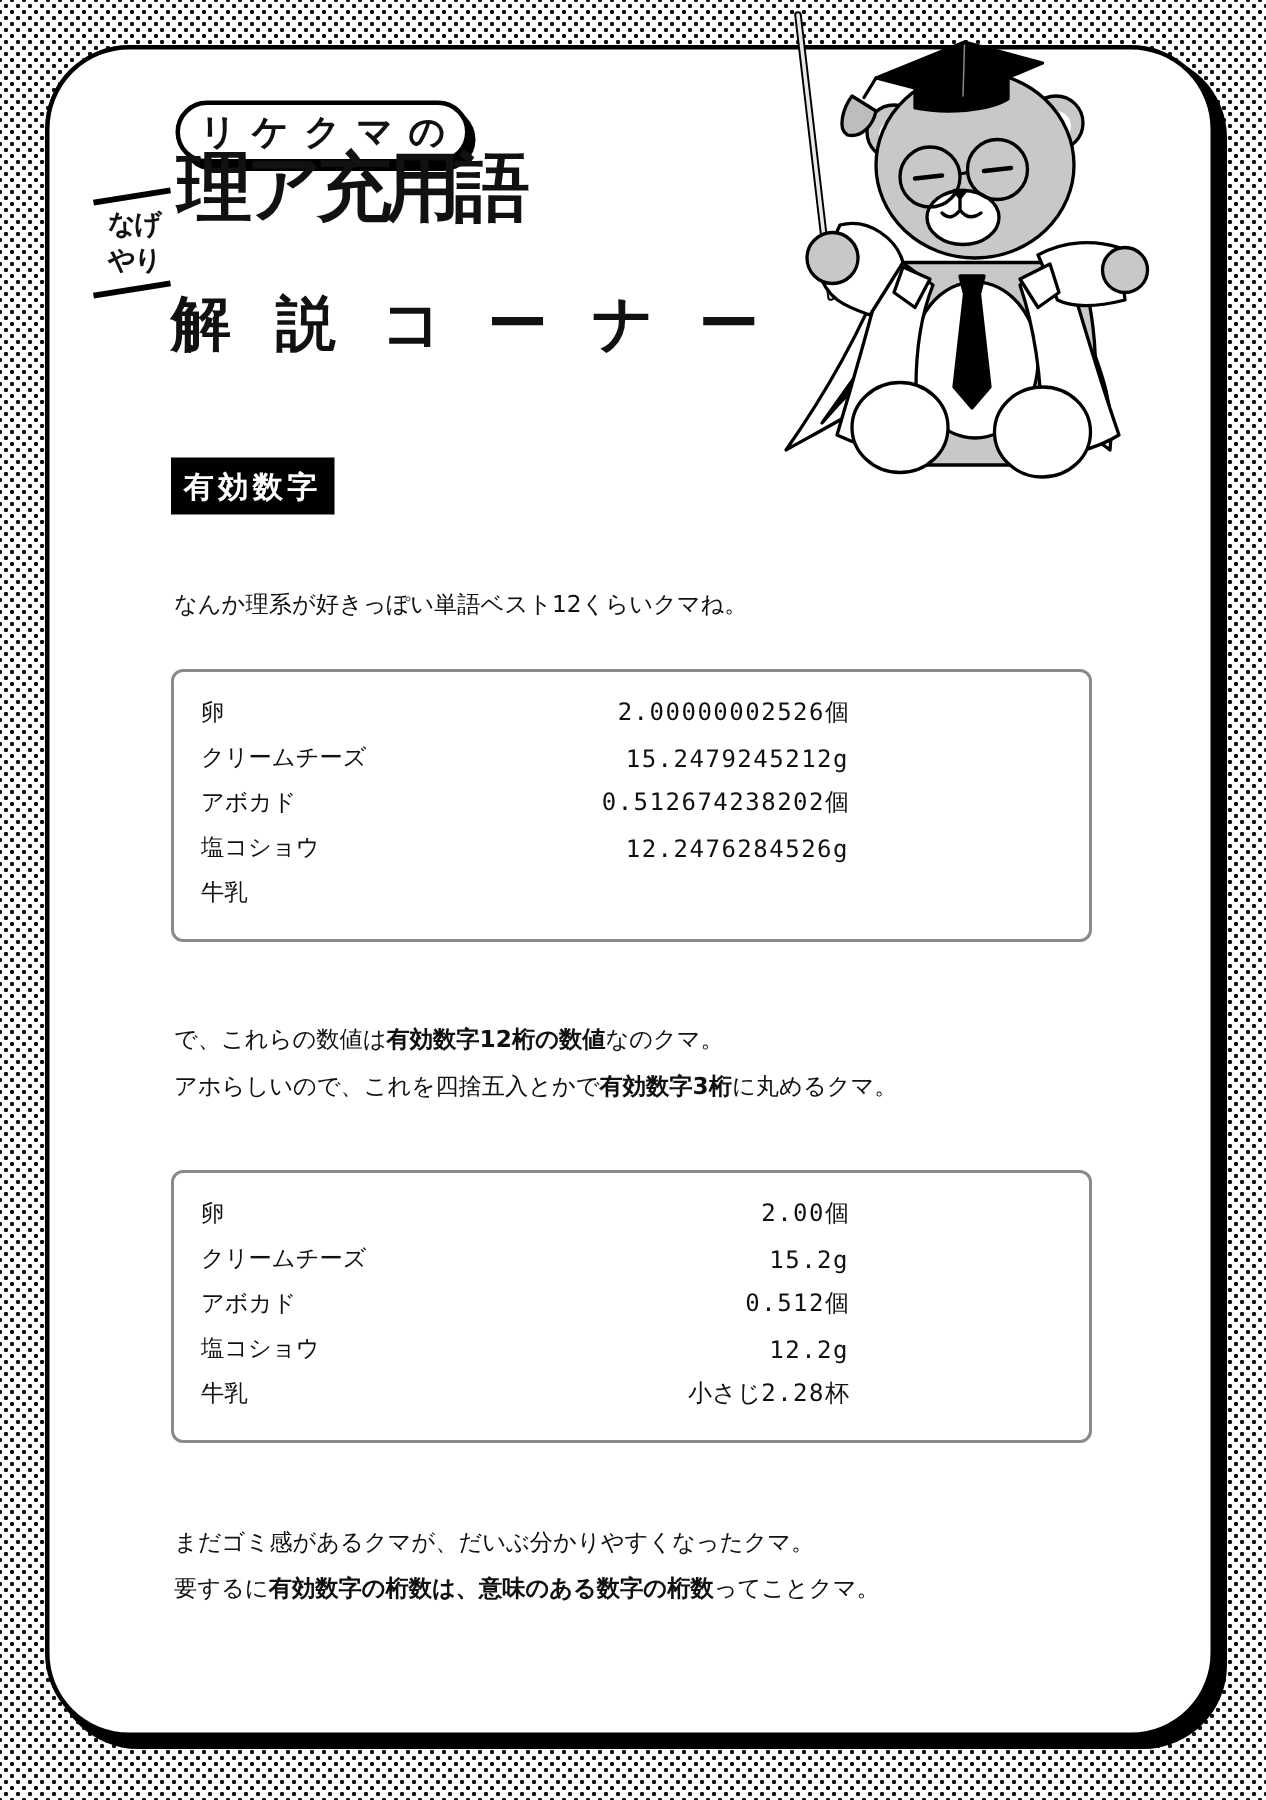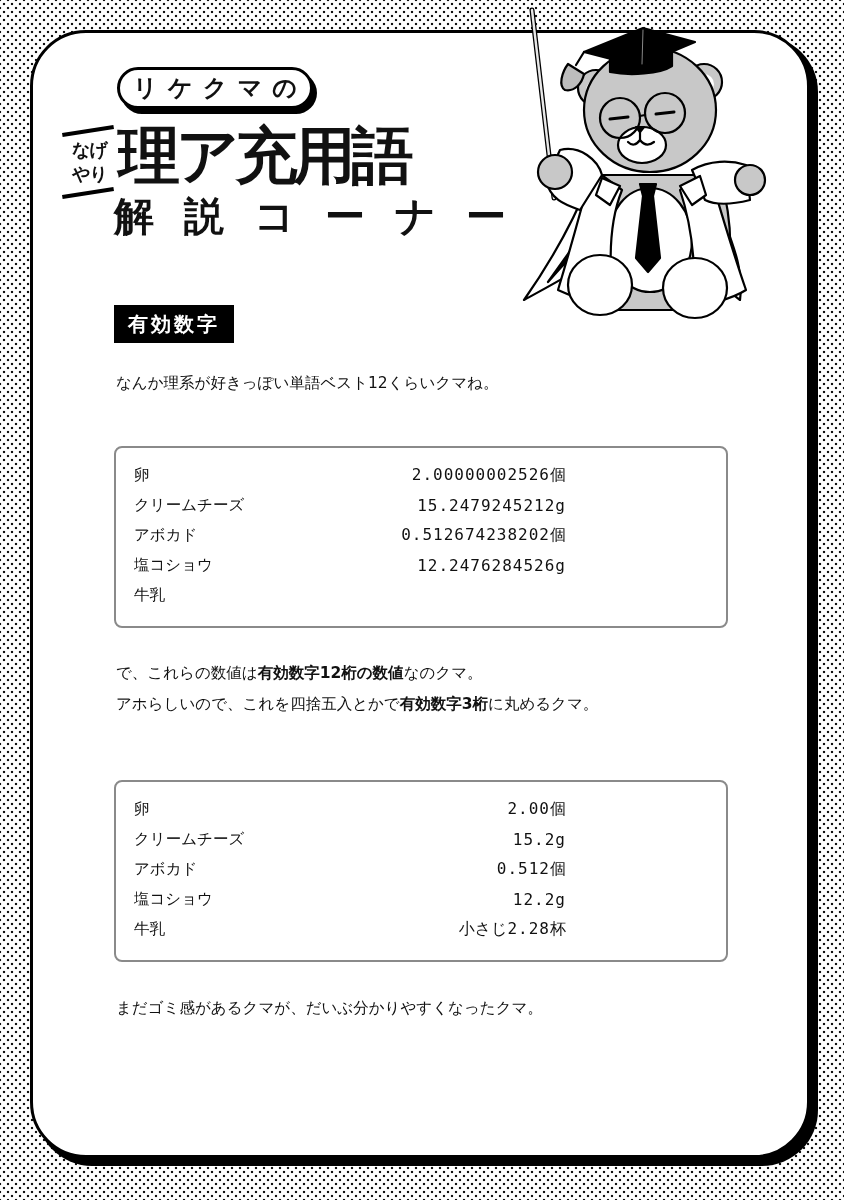--- a/index.html
+++ b/index.html
@@ -90,22 +90,22 @@
       font-size: 18px;
       line-height: 1;
       letter-spacing: -1px;
     }
     .nageyari .nage { top: 18px; }
     .nageyari .yari { top: 42px; }
 
     .title-main {
       position: absolute;
       left: 118px;
-      top: 125px;
-      font-size: 62px;
+      top: 100px;
+      font-size: 50px;
       font-weight: bold;
       line-height: 1;
       letter-spacing: -4px;
       font-family: "DejaVu Serif", serif;
       white-space: nowrap;
     }
     .title-sub {
       position: absolute;
       left: 114px;
       top: 196px;
@@ -123,39 +123,40 @@
       top: 0;
       width: 300px;
       height: 330px;
     }
 
     
     .badge {
       position: absolute;
       left: 114px;
       top: 305px;
-      width: 120px;
+      width: 109px;
       height: 38px;
       background: #000;
       color: #fff;
       font-weight: bold;
       font-size: 20px;
       letter-spacing: 3px;
       display: flex;
       align-items: center;
       justify-content: center;
     }
 
     
     .para {
       position: absolute;
       left: 116px;
       font-size: 15.5px;
       line-height: 30.5px;
       white-space: nowrap;
+      margin-top: 20px;
     }
     .para .line { display: block; }
     .para b { font-weight: bold; }
     .p1 { top: 368px; }
     .p2 { top: 658px; }
     .p3 { top: 993px; }
 
     
     .box {
       position: absolute;
@@ -337,13 +338,14 @@
     <span class="val"><span class="jp"></span><span>12.2</span><span>g</span></span>
   </div>
   <div class="row r4">
     <span class="name">牛乳</span>
     <span class="val"><span class="jp">小さじ</span><span>2.28</span><span class="jp">杯</span></span>
   </div>
 </div>
 
 <div class="para p3">
   <span class="line">まだゴミ感があるクマが、だいぶ分かりやすくなったクマ。</span>
+  <span class="line"><span>要するに</span><b>有効数字の桁数は、意味のある数字の桁数</b><span>ってことクマ。</span></span>
 </div>
 
 </body></html>

